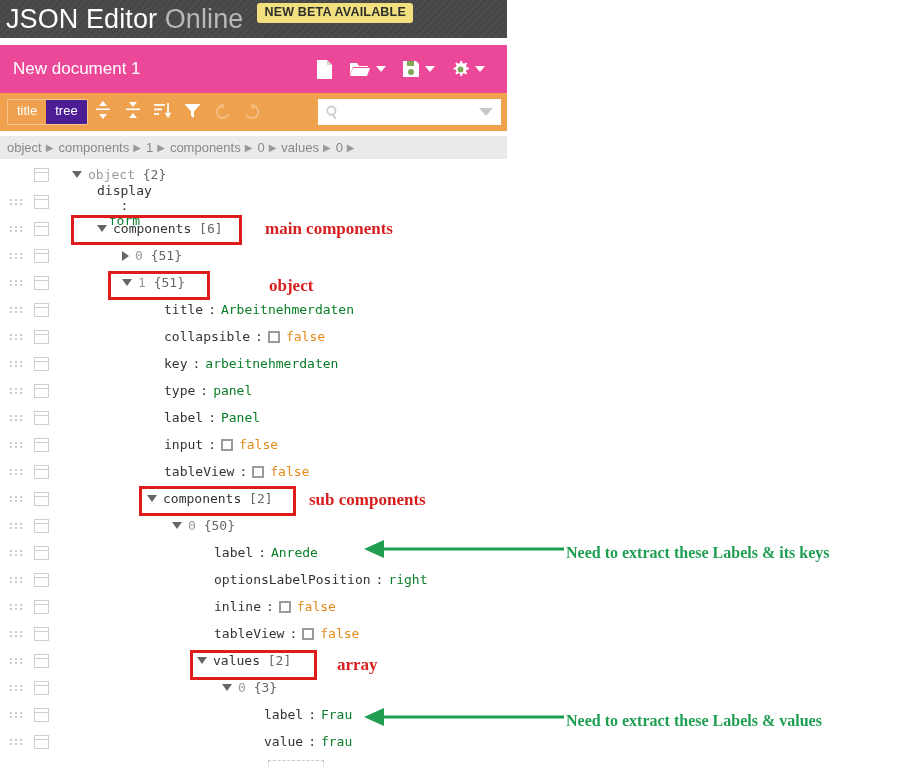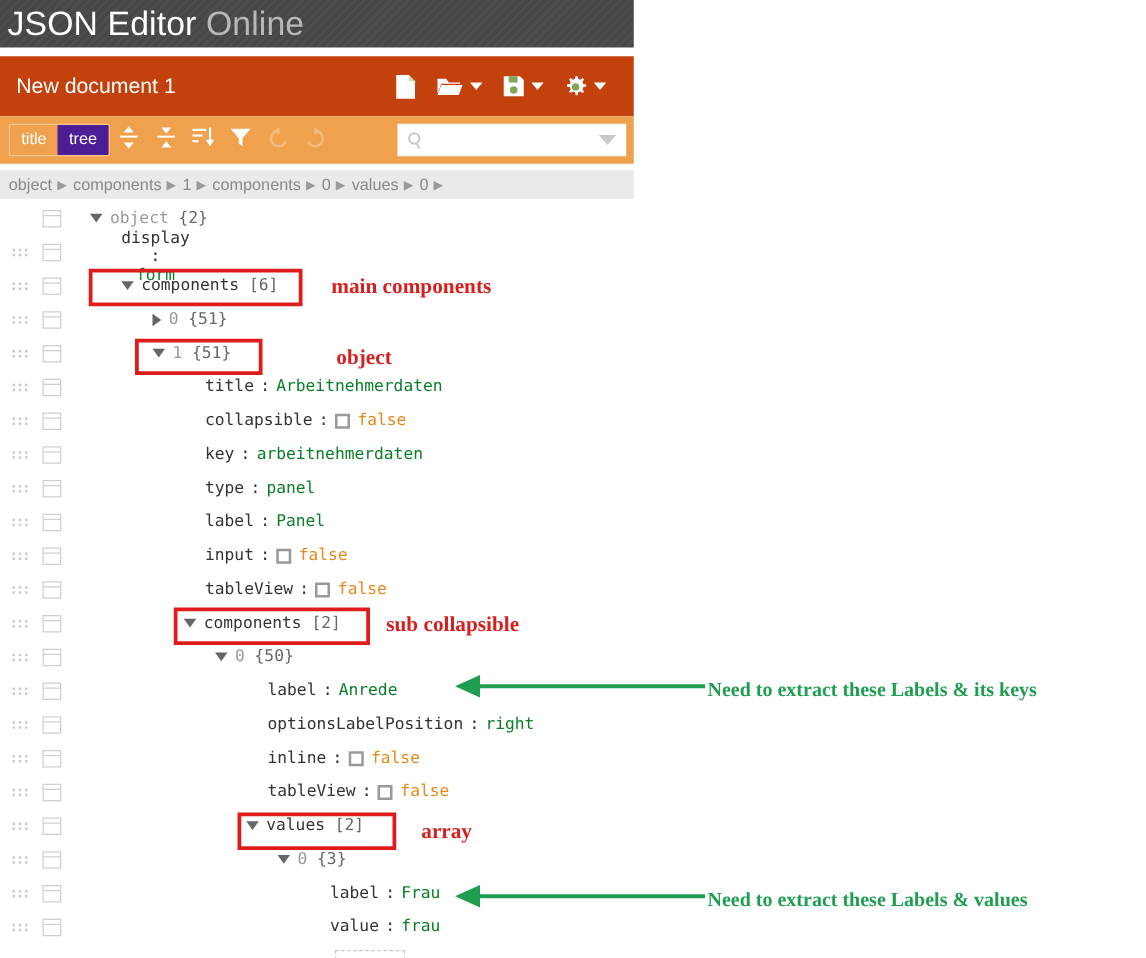--- a/index.html
+++ b/index.html
@@ -25,21 +25,21 @@
   .beta-badge {
     margin-left: 14px; background:#f2e07f; color:#2e2e2e;
     font-size: 12.5px; font-weight: bold; letter-spacing:.2px;
     padding: 3px 7px 4px 7px; border-radius: 3px; line-height:1;
     position:relative; top:-6px; white-space:nowrap;
   }
 
   
   .menu-bar {
     position:absolute; left:0; top:45px; width:507px; height:48px;
-    background:#c2410c; display:flex; align-items:center;
+    background:#ec4899; display:flex; align-items:center;
   }
   .doc-title { color:#ffffff; font-size:17px; margin-left:13px; white-space:nowrap; }
   .menu-icons { margin-left:auto; display:flex; align-items:center; gap:0px; padding-right:14px; }
   .mi { display:flex; align-items:center; color:#fff; padding:0 8px; cursor:pointer; }
   .mi svg { display:block; }
   .caret-dn {
     width:0;height:0;border-left:5px solid transparent;border-right:5px solid transparent;
     border-top:6px solid #ffffff; margin-left:5px;
   }
 
@@ -138,20 +138,21 @@
 </head>
 <body>
 
 <div id="root">
 
   <div class="site-header">
     <div class="brand">
       <span class="b1">JSON Editor</span>
       <span class="b2">Online</span>
     </div>
+    <div class="beta-badge">NEW BETA AVAILABLE</div>
   </div>
 
   <div class="menu-bar">
     <div class="doc-title">New document 1</div>
     <div class="menu-icons">
 
       <div class="mi">
         <span>
           <svg width="17" height="21" viewBox="0 0 17 21">
             <path d="M1 1 H11 L16 6 V20 H1 Z" fill="#ffffff"></path>
@@ -670,21 +671,21 @@
     </div>
   <div class="dashed-stub"></div>
 
   <div id="annotations">
       <div class="anno-box" style="left: 71px; top: 215px; width: 171px; height: 30px; border-color: rgb(224, 27, 27);"></div>
       <div class="anno-box" style="left: 108px; top: 271px; width: 102px; height: 29px; border-color: rgb(224, 27, 27);"></div>
       <div class="anno-box" style="left: 139px; top: 486px; width: 157px; height: 30px; border-color: rgb(224, 27, 27);"></div>
       <div class="anno-box" style="left: 190px; top: 650px; width: 127px; height: 30px; border-color: rgb(224, 27, 27);"></div>
       <div class="anno-red" style="left: 265px; top: 219px;">main components</div>
       <div class="anno-red" style="left: 269px; top: 276px;">object</div>
-      <div class="anno-red" style="left: 309px; top: 490px;">sub collapsible</div>
+      <div class="anno-red" style="left: 309px; top: 490px;">sub components</div>
       <div class="anno-red" style="left: 337px; top: 655px;">array</div>
       <div class="anno-green" style="left: 566px; top: 544px; color: rgb(31, 158, 82);">Need to extract these Labels &amp; its keys</div>
       <div class="anno-green" style="left: 566px; top: 712px; color: rgb(31, 158, 82);">Need to extract these Labels &amp; values</div>
     </div>
 
   <svg class="arrow-svg" style="left:360px; top:536px;" width="205" height="26" viewBox="0 0 205 26">
     <path d="M204 13 H18" stroke="#1f9e52" stroke-width="3.2" fill="none"></path>
     <path d="M4 13 L24 4 L24 22 Z" fill="#1f9e52"></path>
   </svg>
 

